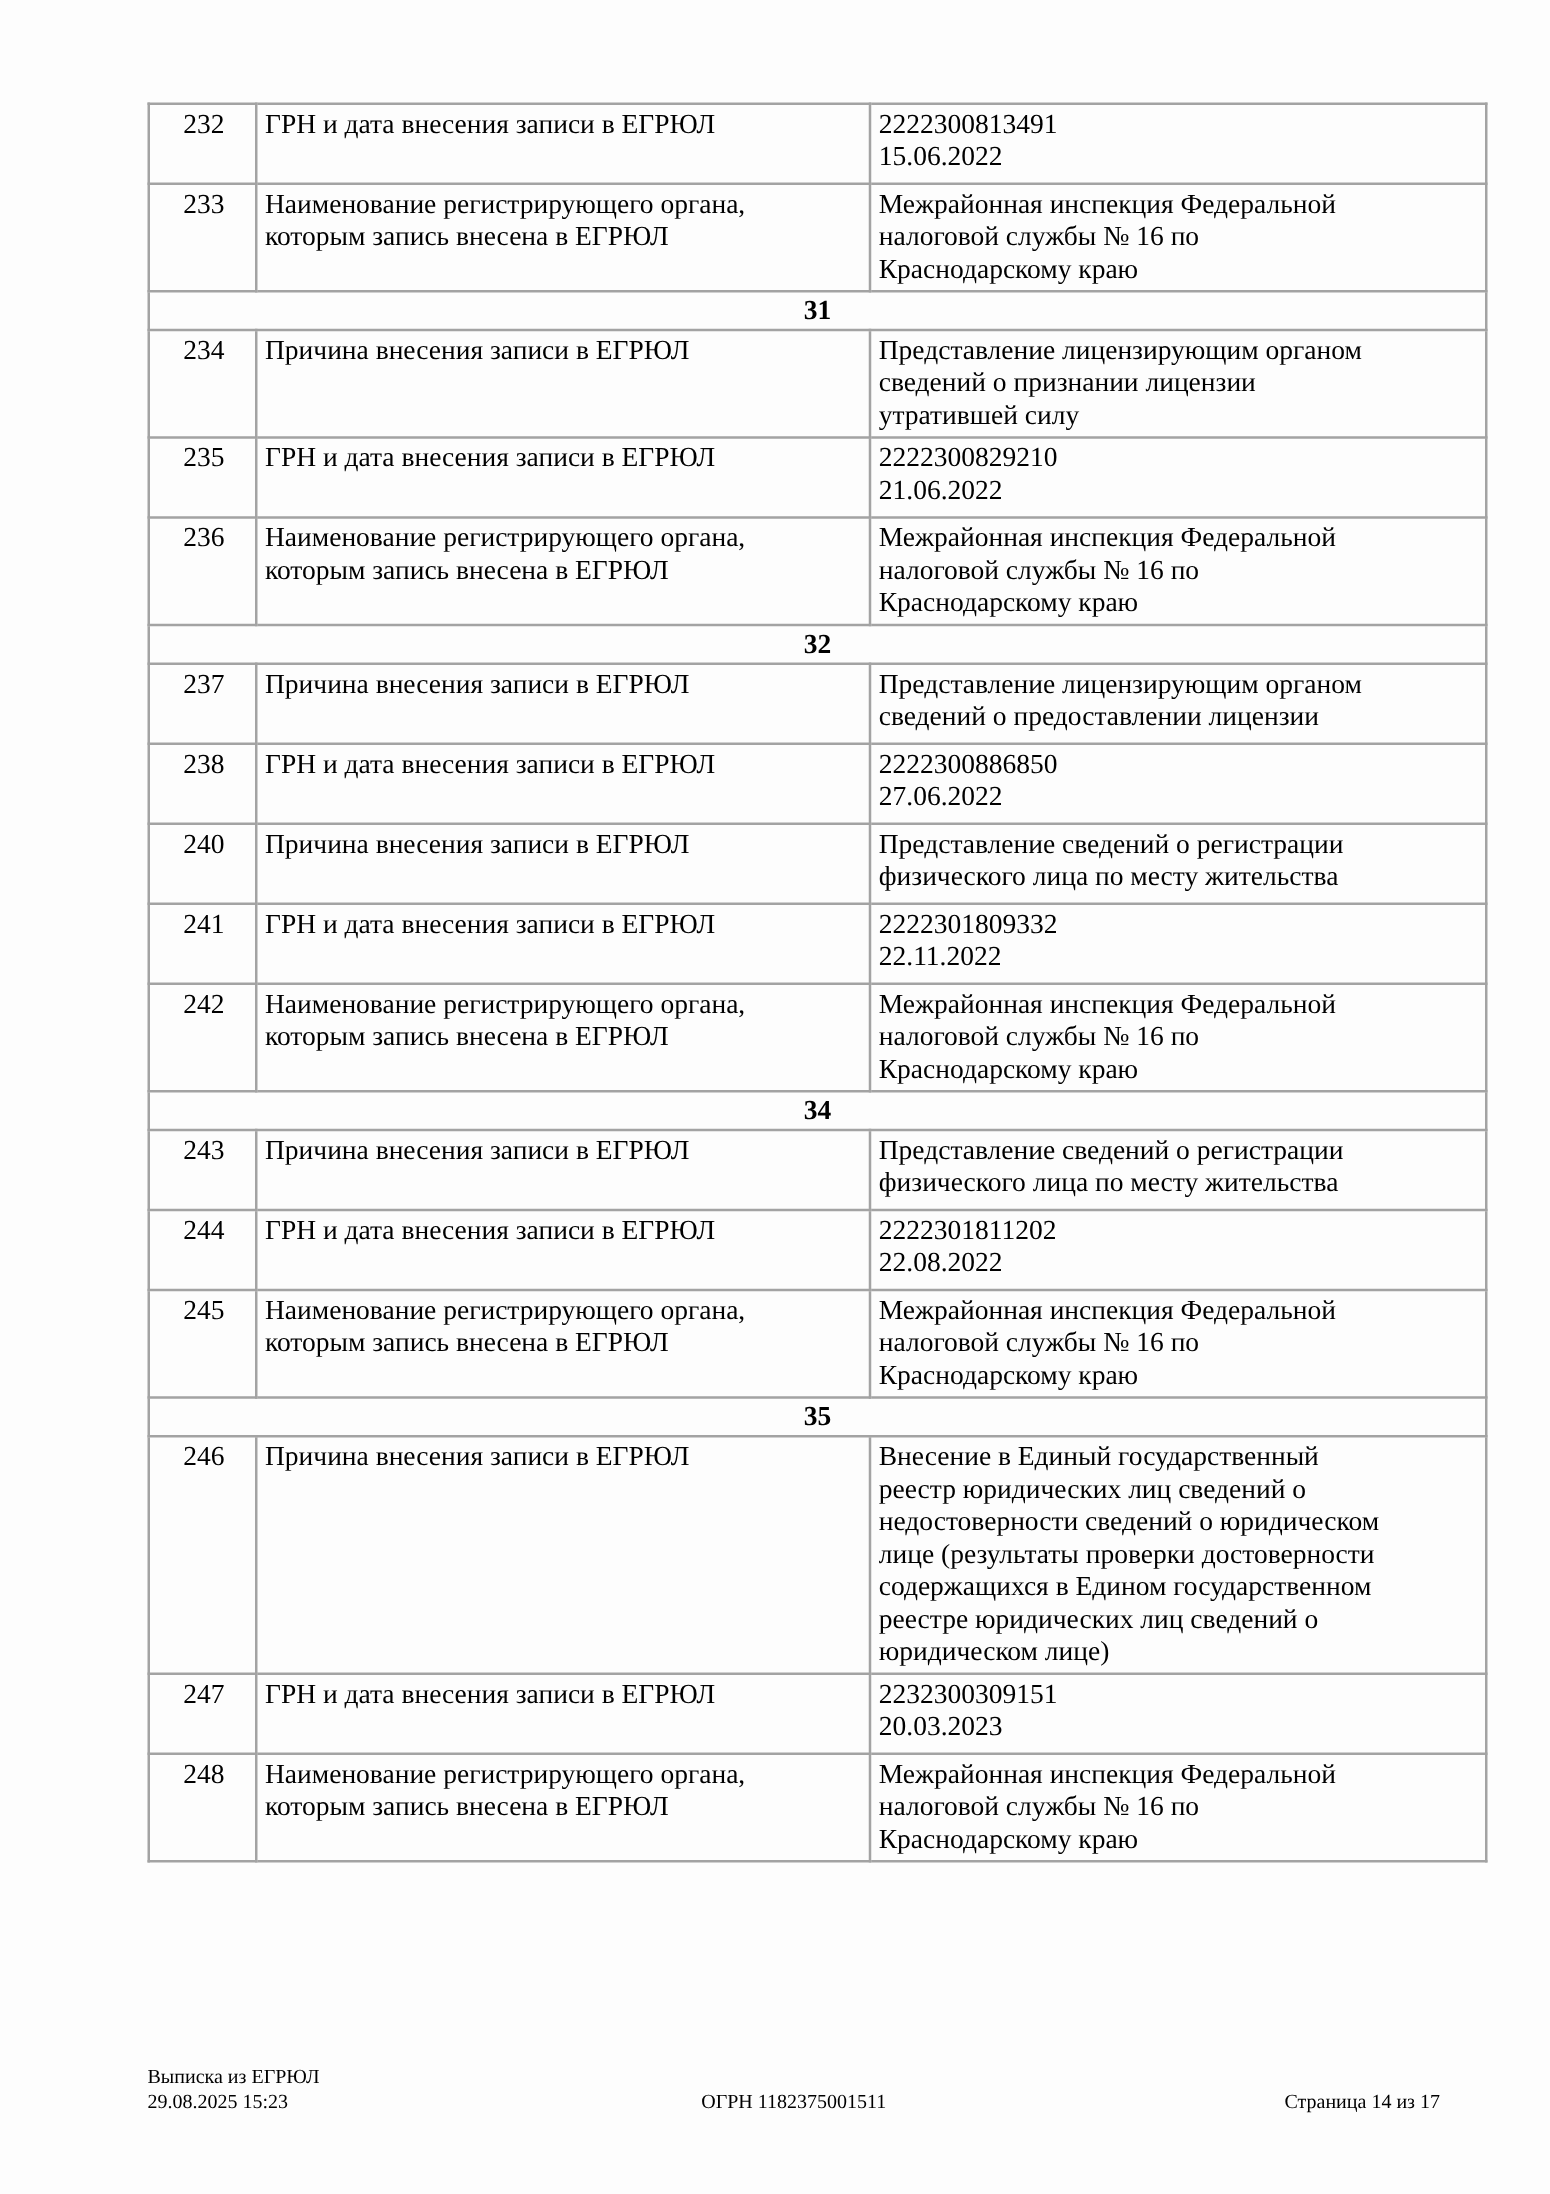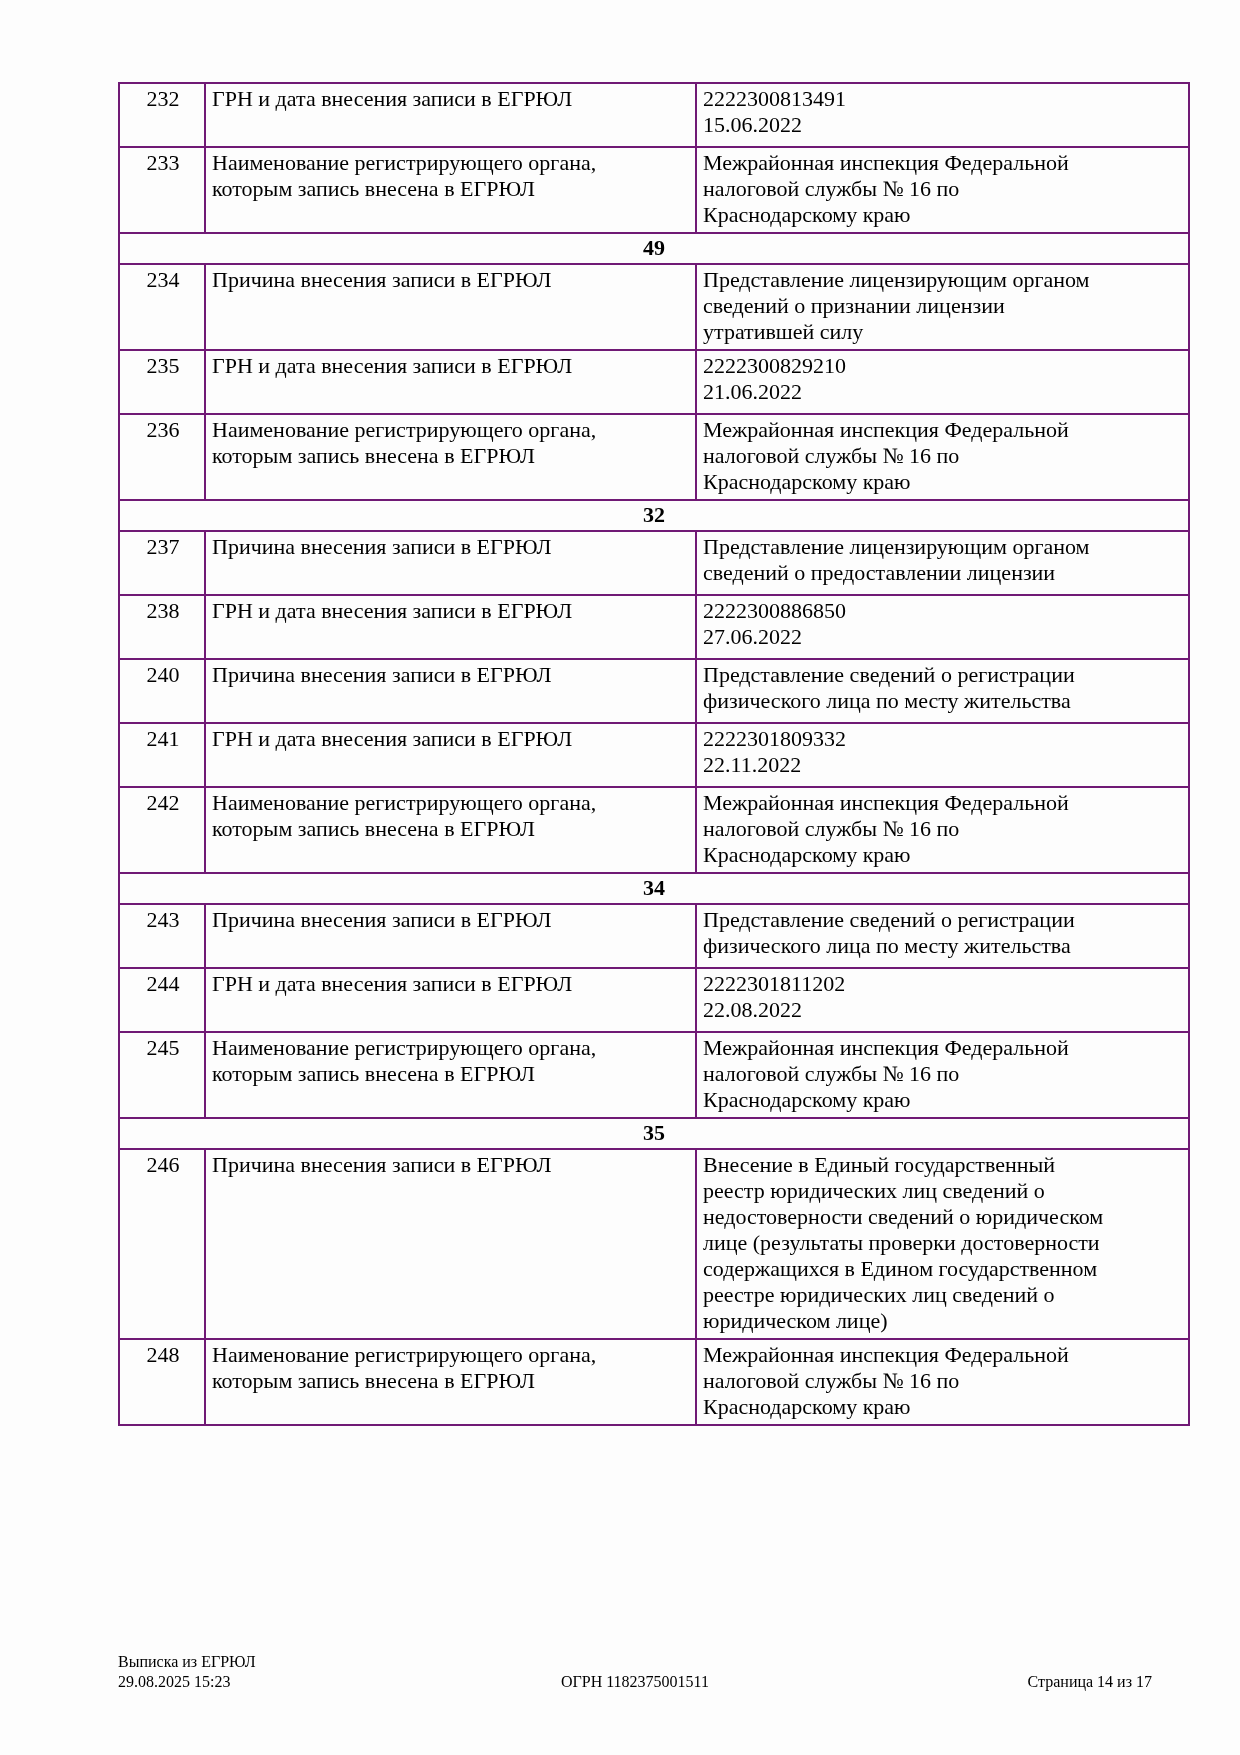--- a/index.html
+++ b/index.html
@@ -24,21 +24,21 @@
     position: absolute;
     left: 118px;
     top: 82px;
     width: 1034px;
     border-collapse: collapse;
     table-layout: fixed;
     font-size: 22px;
     line-height: 26px;
   }
   table.egrul td {
-    border: 2px solid #701a75;
+    border: 2px solid #a3a3a3;
     vertical-align: top;
     padding: 2px 4px 4px 6px;
   }
   td.num-cell {
     width: 74px;
     text-align: center;
     padding-left: 2px;
     padding-right: 2px;
   }
   td.label-cell {
@@ -100,21 +100,21 @@
         </tr>
         <tr class="data-row">
           <td class="num-cell">233</td>
           <td class="label-cell">Наименование регистрирующего органа,
 которым запись внесена в ЕГРЮЛ</td>
           <td class="value-cell">Межрайонная инспекция Федеральной
 налоговой службы № 16 по
 Краснодарскому краю</td>
         </tr>
         <tr class="section-row">
-          <td colspan="3">49</td>
+          <td colspan="3">31</td>
         </tr>
         <tr class="data-row">
           <td class="num-cell">234</td>
           <td class="label-cell">Причина внесения записи в ЕГРЮЛ</td>
           <td class="value-cell">Представление лицензирующим органом
 сведений о признании лицензии
 утратившей силу</td>
         </tr>
         <tr class="data-row">
           <td class="num-cell">235</td>
@@ -194,20 +194,26 @@
         <tr class="data-row">
           <td class="num-cell">246</td>
           <td class="label-cell">Причина внесения записи в ЕГРЮЛ</td>
           <td class="value-cell">Внесение в Единый государственный
 реестр юридических лиц сведений о
 недостоверности сведений о юридическом
 лице (результаты проверки достоверности
 содержащихся в Едином государственном
 реестре юридических лиц сведений о
 юридическом лице)</td>
+        </tr>
+        <tr class="data-row">
+          <td class="num-cell">247</td>
+          <td class="label-cell">ГРН и дата внесения записи в ЕГРЮЛ</td>
+          <td class="value-cell">2232300309151
+20.03.2023</td>
         </tr>
         <tr class="data-row">
           <td class="num-cell">248</td>
           <td class="label-cell">Наименование регистрирующего органа,
 которым запись внесена в ЕГРЮЛ</td>
           <td class="value-cell">Межрайонная инспекция Федеральной
 налоговой службы № 16 по
 Краснодарскому краю</td>
         </tr>
       </tbody>

